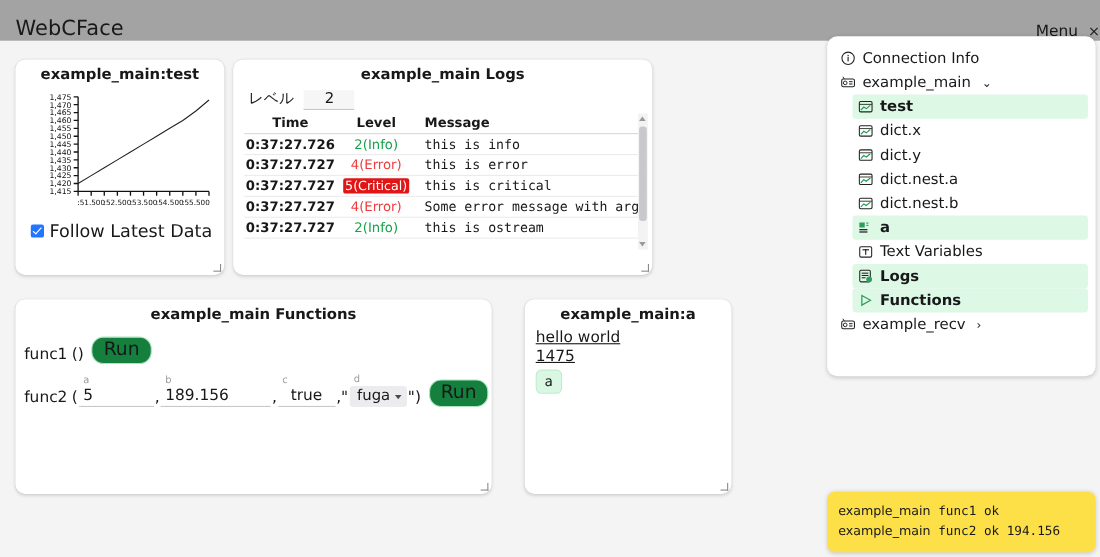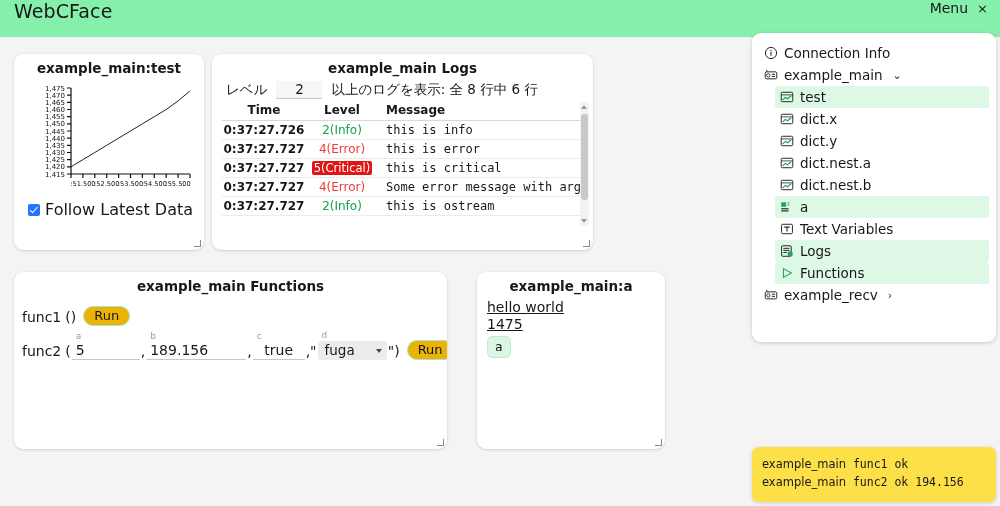--- a/index.html
+++ b/index.html
@@ -10,23 +10,23 @@
     background: #f4f4f5;
     font-family: "DejaVu Sans", "Liberation Sans", sans-serif;
     font-size: 13px;
     color: #18181b;
   }
 
   
   .header {
     position: absolute; top: 0; left: 0;
     width: 1000px; height: 37px;
-    background: #86efac;
-    display: flex; align-items: flex-start;
-    padding: 0 12px 0 14px;
+    background: #a3a3a3;
+    display: flex; align-items: flex-end;
+    padding: 0 0 0 14px;
   }
   .brand {
     font-size: 19px; font-weight: 400; color: #18181b;
     letter-spacing: 0.1px;
   }
   .header-right {
     margin-left: auto; display: flex; align-items: center; gap: 9px;
     font-size: 14px; color: #18181b;
   }
   .menu-label { cursor: pointer; }
@@ -132,43 +132,43 @@
   
   #functions-card { left: 14px; top: 235px; width: 433px; height: 177px; }
   .func-row {
     display: flex; align-items: flex-end;
     padding: 3px 0 0 8px; font-size: 14px;
     font-family: "DejaVu Sans", "Liberation Sans", sans-serif;
   }
   .func-name { padding-bottom: 1px; }
   .paren { padding-bottom: 1px; }
   .run-btn {
-    background: #eab308; border: 1px solid #a9e4bf;
+    background: #15803d; border: 1px solid #a9e4bf;
     border-radius: 11px; padding: 1px 10px 2px 10px;
-    font-size: 13px; margin-left: 7px; cursor: pointer;
+    font-size: 17px; margin-left: 7px; cursor: pointer;
     color: #18181b;
   }
   .arg {
     position: relative; display: inline-block;
     margin: 0 1px;
   }
   .arg-label {
     position: absolute; top: -11px; left: 4px;
     font-size: 9px; color: #9a9aa0;
   }
   .arg-input {
     display: inline-block; border-bottom: 1px solid #c8c8cc;
     padding: 0 4px 1px 4px; font-size: 14px;
     min-height: 17px;
   }
   .arg-num { width: 68px; }
   .arg-float { width: 100px; }
   .arg-bool { width: 52px; text-align: center; }
   .arg-select {
-    display: inline-flex; align-items: center; gap: 21px;
+    display: inline-flex; align-items: center; gap: 4px;
     background: #ececee; border-radius: 3px;
     padding: 1px 5px 2px 7px; font-size: 13.5px;
     cursor: pointer;
   }
   .chevron-dn {
     width: 0; height: 0; border-left: 3.5px solid transparent;
     border-right: 3.5px solid transparent; border-top: 4.5px solid #4a4a50;
     margin-top: 2px;
   }
 
@@ -191,21 +191,21 @@
     box-shadow: 0 1px 4px rgba(0,0,0,0.18);
     padding: 9px 7px 7px 7px;
     overflow: hidden;
   }
   .menu-row {
     display: flex; align-items: center; gap: 6px;
     height: 22px; padding: 0 5px; border-radius: 3px;
     font-size: 13.5px; cursor: pointer; white-space: nowrap;
   }
   .menu-row.indent { margin-left: 16px; }
-  .menu-row.active { background: #ddf8e5; }
+  .menu-row.active { background: #ddf8e5; font-weight: bold; }
   .menu-icon { width: 14px; height: 14px; flex: none; display: block; }
   .caret {
     margin-left: 4px; font-size: 11px; color: #2a2a2e;
   }
 
   
   #toast {
     position: absolute; left: 752px; top: 410px;
     width: 244px; height: 55px;
     background: #fde047; border-radius: 7px;
@@ -288,21 +288,20 @@
       <span>Follow Latest Data</span>
     </div>
     <div class="resize-handle"></div>
   </div>
 
   <div class="card" id="logs-card">
     <div class="card-title">example_main Logs</div>
     <div class="logs-filter">
       <span>レベル</span>
       <span class="level-input">2</span>
-      <span>以上のログを表示: 全 8 行中 6 行</span>
     </div>
     <div class="logs-table-wrap">
       <table class="logs">
         <thead>
           <tr>
             <th class="col-time">Time</th>
             <th class="col-level">Level</th>
             <th class="col-msg">Message</th>
           </tr>
         </thead>

